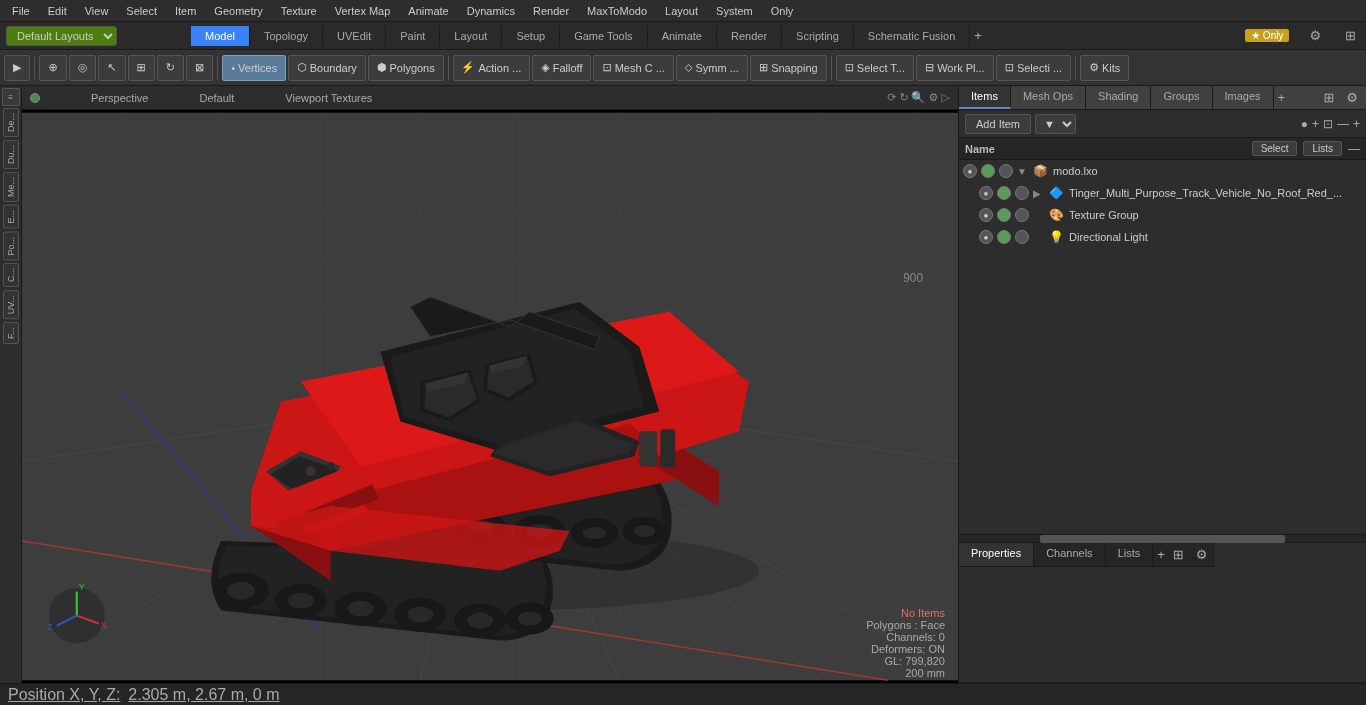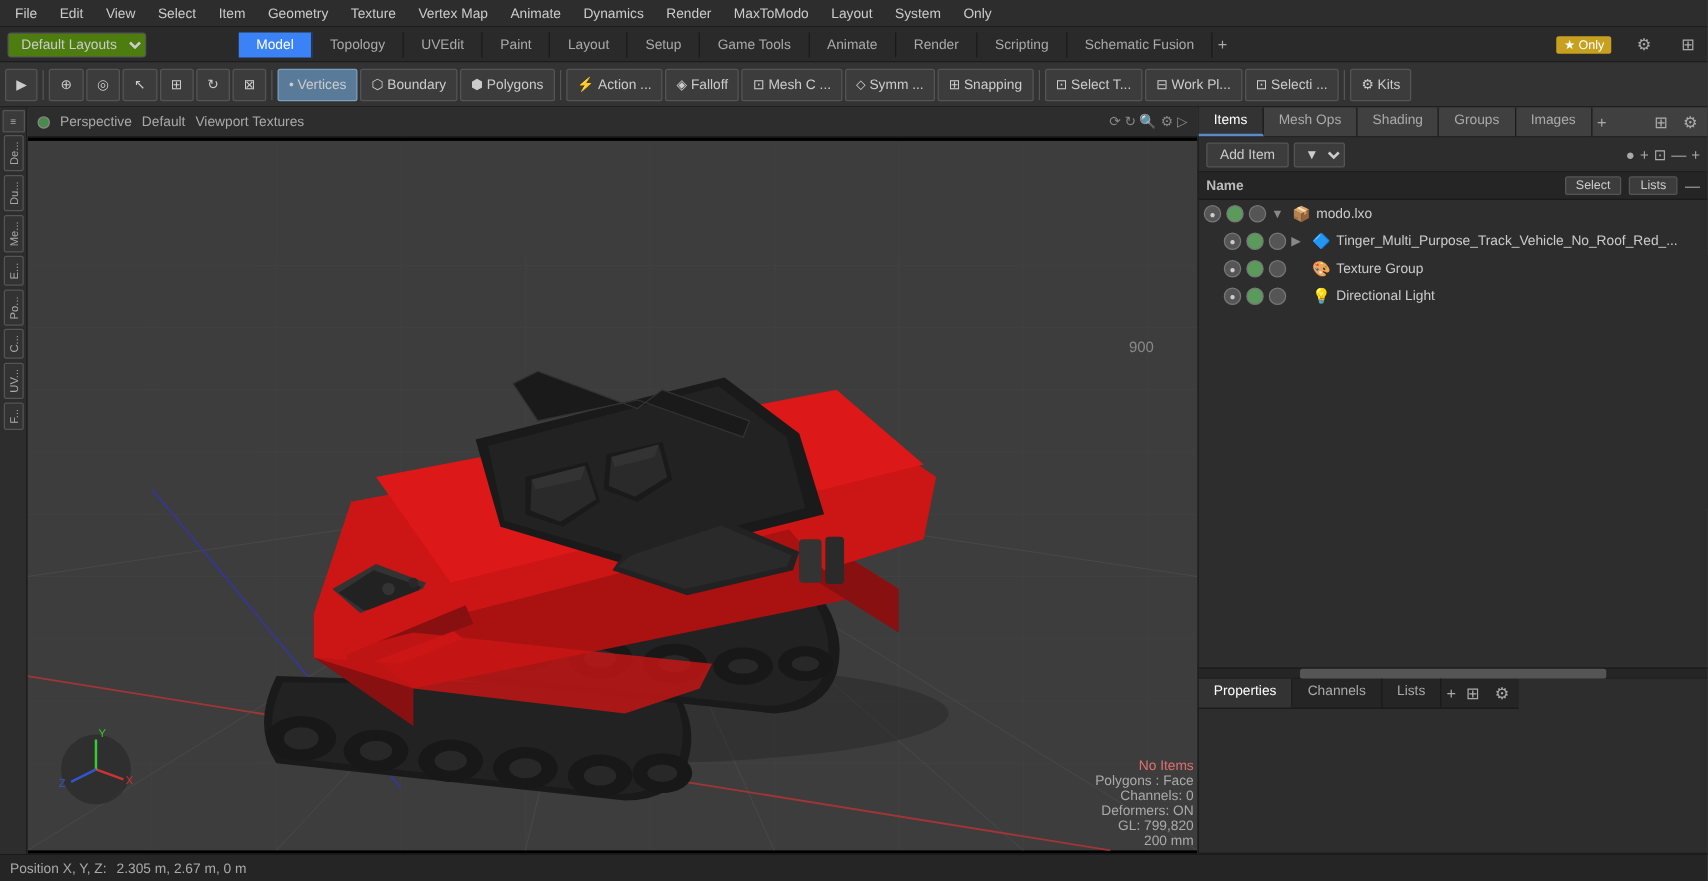--- a/index.html
+++ b/index.html
@@ -31,25 +31,25 @@
     
     
     #left-sidebar { width: 22px; background: #2d2d2d; border-right: 1px solid #1a1a1a; display: flex; flex-direction: column; align-items: center; padding: 2px 0; gap: 1px; }
     .side-btn { width: 18px; height: 18px; background: #3a3a3a; border: 1px solid #555; color: #aaa; font-size: 8px; cursor: pointer; display: flex; align-items: center; justify-content: center; border-radius: 1px; }
     .side-tab { writing-mode: vertical-rl; transform: rotate(180deg); color: #aaa; font-size: 9px; padding: 4px 2px; cursor: pointer; background: #333; border: 1px solid #555; margin: 1px; border-radius: 2px; }
     
     
     #viewport { flex: 1; background: #3a3a3a; position: relative; overflow: hidden; }
     #viewport-header { display: flex; align-items: center; background: #2d2d2d; height: 24px; padding: 0 8px; gap: 8px; border-bottom: 1px solid #1a1a1a; }
     .vp-dot { width: 10px; height: 10px; border-radius: 50%; background: #666; border: 1px solid #888; cursor: pointer; }
-    .vp-label { color: #aaa; font-size: 11px; cursor: pointer; }
+    .vp-label { color: #aaa; font-size: 11px; cursor: pointer; margin-left: 43px; }
     #viewport-canvas { width: 100%; height: calc(100% - 24px); position: relative; background: #000000; }
     
     
-    #viewport-info { position: absolute; bottom: 4px; right: 3px; text-align: right; }
+    #viewport-info { position: absolute; bottom: 4px; right: 13px; text-align: right; }
     .vp-info-line { font-size: 11px; color: #aaa; }
     .vp-info-line.highlight { color: #e07070; }
     
     
     #right-panel { width: 408px; background: #2d2d2d; border-left: 1px solid #1a1a1a; display: flex; flex-direction: column; }
     
     
     #items-panel { flex: 1; display: flex; flex-direction: column; border-bottom: 1px solid #1a1a1a; }
     #items-tabs { display: flex; background: #404040; height: 24px; border-bottom: 1px solid #1a1a1a; }
     .panel-tab { padding: 4px 12px; color: #aaa; cursor: pointer; font-size: 11px; border-right: 1px solid #1a1a1a; }
@@ -73,21 +73,21 @@
     
     
     #properties-panel { height: 140px; display: flex; flex-direction: row; border-bottom: 1px solid #1a1a1a; }
     #props-tabs { display: flex; background: #252525; height: 24px; border-bottom: 1px solid #1a1a1a; }
     .props-tab { padding: 4px 12px; color: #aaa; cursor: pointer; font-size: 11px; border-right: 1px solid #1a1a1a; }
     .props-tab.active { background: #333; color: #fff; }
     #props-content { flex: 1; background: #2d2d2d; }
     
     
     #statusbar { display: flex; align-items: center; background: #252525; height: 22px; padding: 0 8px; border-top: 1px solid #1a1a1a; gap: 8px; }
-    .status-text { color: #aaa; font-size: 11px; }
+    .status-text { color: #aaa; font-size: 16px; text-decoration: underline; }
     
     
     #scene-svg { position: absolute; inset: 0; width: 100%; height: 100%; }
     
     
     ::-webkit-scrollbar { width: 8px; height: 8px; }
     ::-webkit-scrollbar-track { background: #252525; }
     ::-webkit-scrollbar-thumb { background: #555; border-radius: 2px; }
   </style>
 </head>

